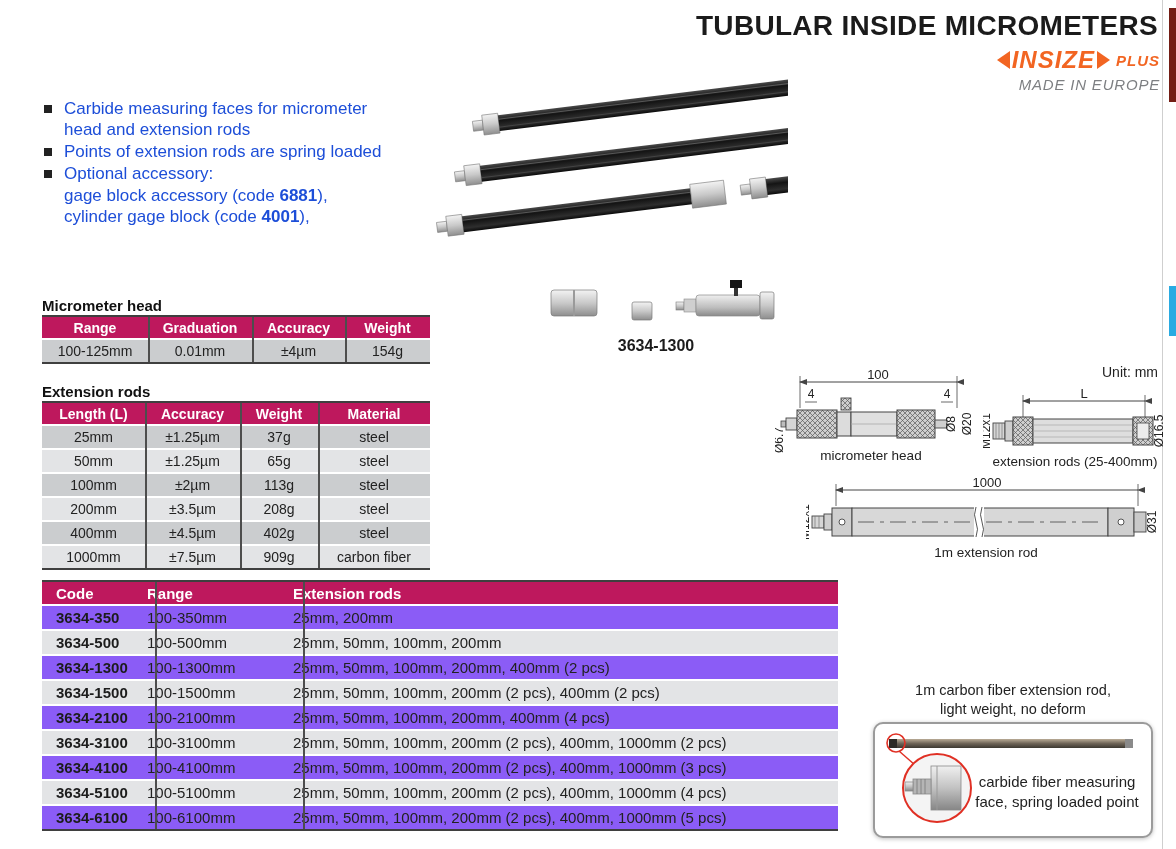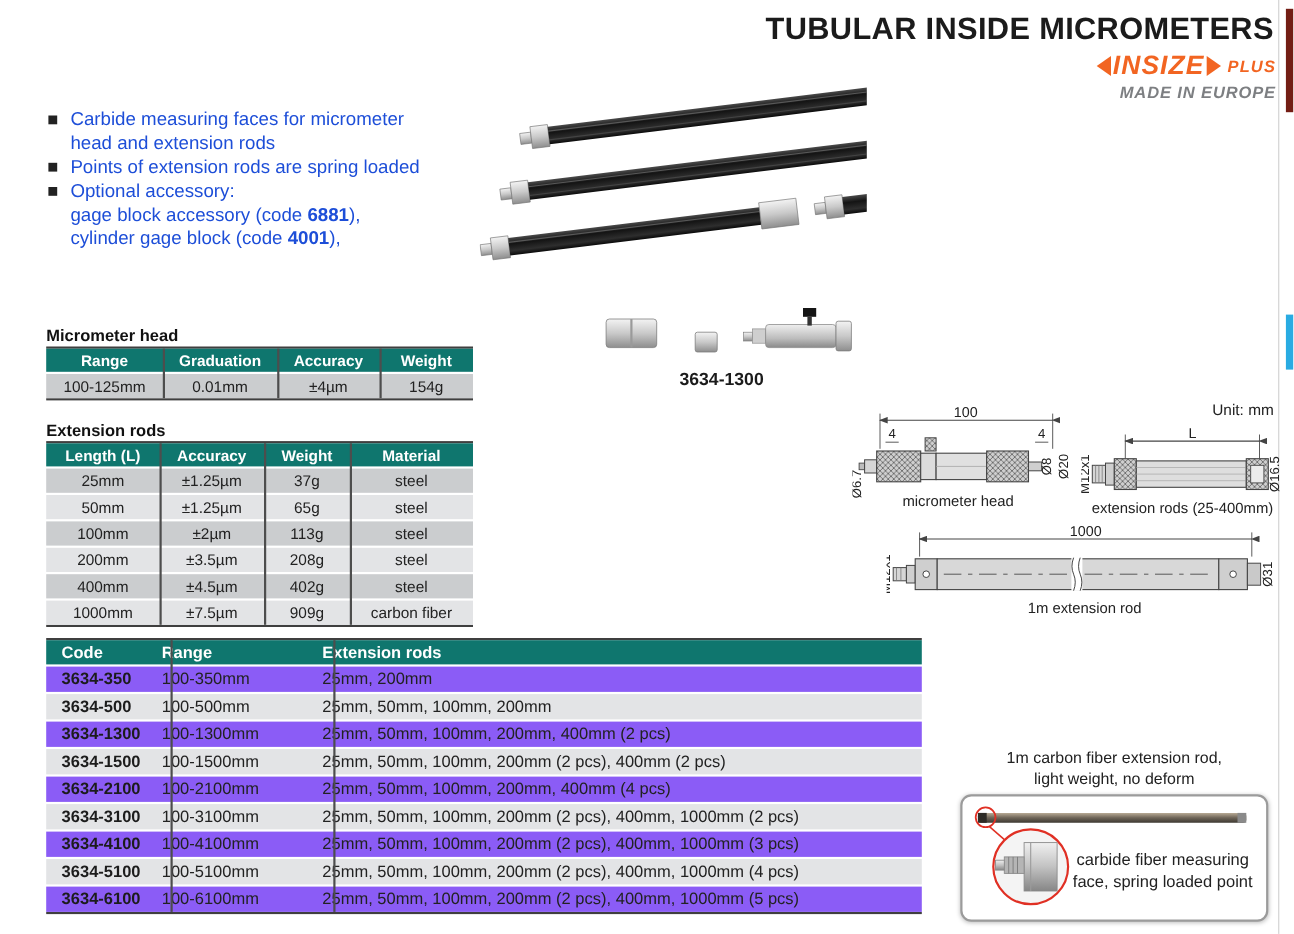--- a/index.html
+++ b/index.html
@@ -8,21 +8,21 @@
 
   
   .title { position:absolute; top:10px; right:18px; font-size:28px; font-weight:bold;
            color:#1b1b1b; letter-spacing:.3px; }
   .logo-row { position:absolute; top:46px; right:16px; display:flex; align-items:center; }
   .arr { width:0; height:0; border-top:9px solid transparent; border-bottom:9px solid transparent; }
   .arr-l { border-right:13px solid #f26522; margin-right:2px; }
   .arr-r { border-left:13px solid #f26522; margin-left:2px; }
   .logo-word { font-size:24px; font-weight:900; font-style:italic; color:#f26522; letter-spacing:1px; }
   .logo-plus { font-size:15px; font-weight:900; font-style:italic; color:#f26522; margin-left:6px; letter-spacing:1px; }
-  .logo-origin { position:absolute; top:76px; right:16px; font-size:15px; font-weight:700;
+  .logo-origin { position:absolute; top:76px; right:16px; font-size:15px; font-weight:400;
                  font-style:italic; color:#7d7f82; letter-spacing:.8px; }
 
   
   .edge-rule { position:absolute; left:1162px; top:0; width:1px; height:849px; background:#cfcfcf; }
   .edge-bar { position:absolute; left:1169px; width:7px; }
   .edge-bar.maroon { top:8px; height:94px; }
   .edge-bar.cyan { top:286px; height:50px; }
 
   
   .features { position:absolute; left:40px; top:98px; width:400px; font-size:17px; line-height:21px; color:#1d4ed8; }
@@ -33,21 +33,21 @@
   .acc-line { margin-left:24px; }
   .acc-line b { font-weight:bold; }
 
   
   .sec-head { position:absolute; font-size:15px; font-weight:bold; color:#111; }
 
   
   .tbl { position:absolute; border-top:2px solid #3f3f3f; border-bottom:2px solid #3f3f3f; }
   .tr { display:flex; }
   .tr + .tr { margin-top:2px; }
-  .tr.head { background:#0f766e; color:#fff; font-weight:bold; }
+  .tr.head { background:#be185d; color:#fff; font-weight:bold; }
   .tc { display:flex; align-items:center; justify-content:center; text-align:center; }
   .tl { display:flex; align-items:center; justify-content:flex-start; text-align:left; }
   .vline { position:absolute; top:0; bottom:0; width:2px; background:#4d4d4d; z-index:2; }
 
   
   .tbl.small { width:388px; font-size:14px; }
   .tbl.small .tr { height:22px; }
   .tbl.small .tr.head { height:21px; }
   .tbl.small .tr.odd  { background:#cbcdcf; }
   .tbl.small .tr.even { background:#e3e4e6; }

